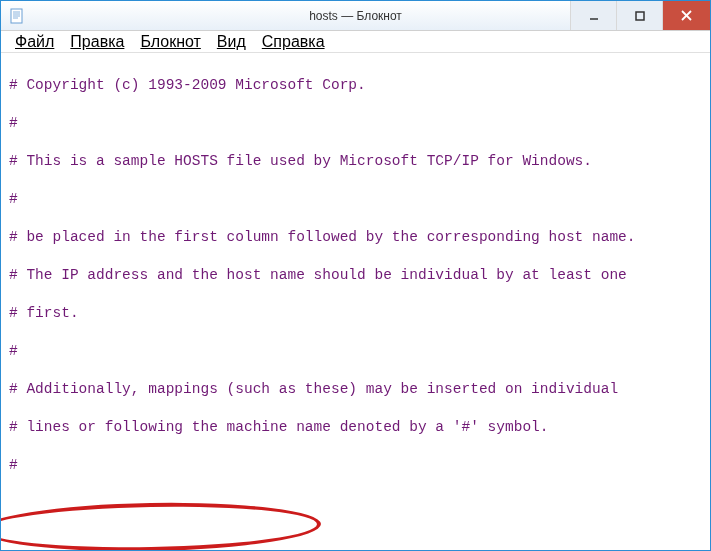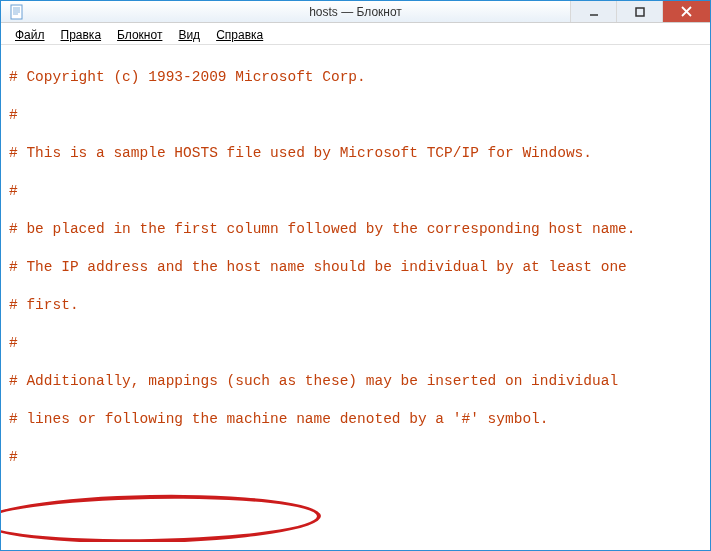--- a/index.html
+++ b/index.html
@@ -9,21 +9,21 @@
     }
     body {
       font-family: "Segoe UI", Tahoma, sans-serif;
       background: #fff;
       width: 711px;
       height: 551px;
       overflow: hidden;
       border: 1px solid #2c8dd4;
     }
     .titlebar {
-      height: 22px;
+      height: 30px;
       background: linear-gradient(to bottom, #ffffff 0%, #e8f0f8 100%);
       border-bottom: 1px solid #d0d0d0;
       display: flex;
       align-items: center;
       position: relative;
     }
     .titlebar-icon {
       width: 16px;
       height: 16px;
       margin-left: 8px;
@@ -57,38 +57,38 @@
     .win-btn.close {
       background: #c94f3f;
       color: #fff;
       width: 48px;
     }
     .menubar {
       height: 22px;
       background: #fff;
       border-bottom: 1px solid #e0e0e0;
       display: flex;
-      align-items: flex-end;
+      align-items: flex-start;
       padding-left: 6px;
-      font-size: 12px;
+      font-size: 16px;
     }
     .menu-item {
       padding: 2px 8px;
       color: #000;
       cursor: default;
     }
     .menu-item span.underline {
       text-decoration: underline;
     }
     .editor {
       padding: 4px 8px;
       font-family: "Courier New", Consolas, monospace;
       font-size: 14.5px;
       line-height: 19px;
-      color: #c2410c;
+      color: #701a75;
       white-space: pre;
       overflow: hidden;
       position: relative;
       height: calc(551px - 30px - 22px - 2px);
     }
     .annotation-ellipse {
       position: absolute;
       border: 4px solid #cc1c1c;
       border-radius: 50%;
       pointer-events: none;

